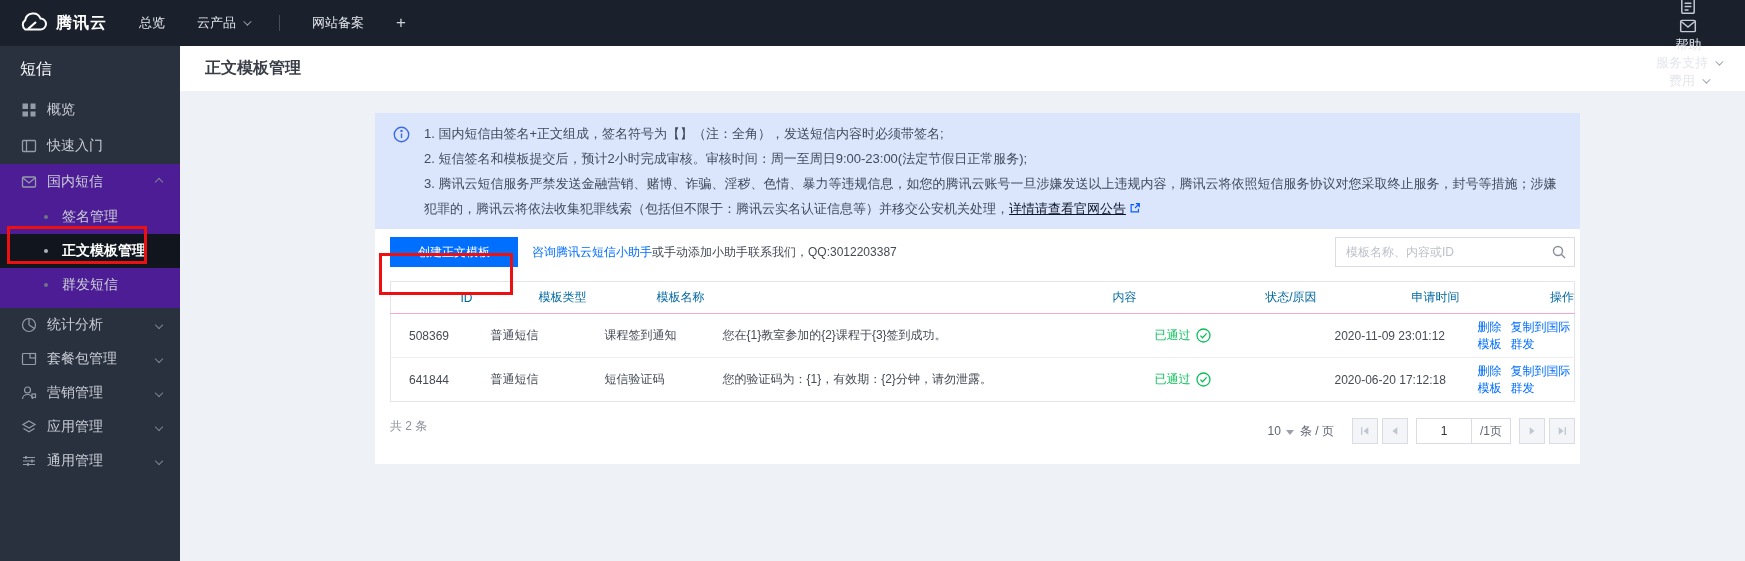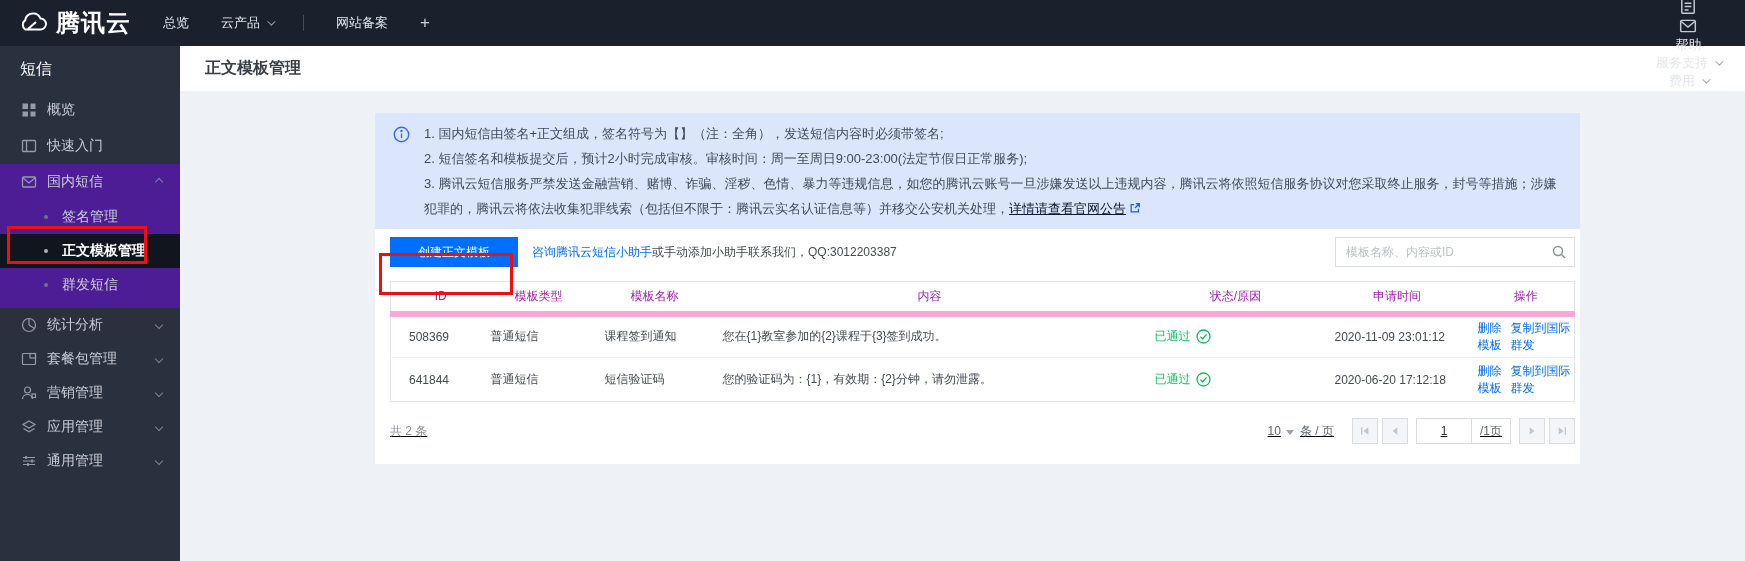--- a/index.html
+++ b/index.html
@@ -4,21 +4,21 @@
 <style>
   * { margin:0; padding:0; box-sizing:border-box; }
   html,body { width:1745px; height:561px; overflow:hidden;
     font-family:"Liberation Sans","DejaVu Sans",sans-serif; background:#eef1f5; }
 
   
   .topbar { position:fixed; top:0; left:0; width:1745px; height:46px;
     background:#1a202c; display:flex; align-items:center; z-index:20; }
   .logo { display:flex; align-items:center; margin-left:18px; }
   .logo svg { margin-right:8px; }
-  .logo-text { color:#fff; font-size:24px; font-weight:bold; letter-spacing:1px; }
+  .logo-text { color:#fff; font-size:16px; font-weight:bold; letter-spacing:1px; }
   .tn-item { color:#e3e6ec; font-size:13px; margin-left:32px; cursor:pointer;
     display:flex; align-items:center; }
   .tn-divider { width:1px; height:16px; background:#454d5c; margin-left:30px; }
   .caret-down { display:inline-block; width:6px; height:6px; border-right:1px solid #9aa1ad;
     border-bottom:1px solid #9aa1ad; transform:rotate(45deg) translateY(-2px); margin-left:7px; }
   .tn-right { margin-left:auto; display:flex; align-items:center; margin-right:24px;flex-direction:column; }
   .tn-icon { position:relative; width:20px; height:20px; margin-left:26px; cursor:pointer;
     color:#c5cad4; display:flex; align-items:center; justify-content:center; }
   .badge-dot { position:absolute; top:-3px; right:-3px; width:8px; height:8px;
     border-radius:50%; background:#ff4d4f; }
@@ -63,30 +63,30 @@
   .helper { font-size:12px; color:#444a55; margin-left:14px; }
   .helper a { color:#006eff; text-decoration:none; cursor:pointer; }
   .search-wrap { margin-left:auto; position:relative; }
   .search-input { width:240px; height:30px; border:1px solid #d9dde3; background:#fff;
     font-size:12px; padding:0 30px 0 10px; color:#333; outline:none; }
   .search-input::placeholder { color:#bcc1c9; }
   .search-icon { position:absolute; right:8px; top:7px; color:#888f9a; cursor:pointer; }
 
   table.tpl { width:100%; border-collapse:collapse; margin-top:14px;
     border:1px solid #e2e6ec; table-layout:fixed; }
-  .tpl th { font-size:12px; font-weight:normal; color:#a21caf; text-align:center;
-    height:32px; padding-left:18px; border-bottom:6px solid #f9a8d4; }
+  .tpl th { font-size:12px; font-weight:normal; color:#0369a1; text-align:right;
+    height:32px; padding-left:18px; border-bottom:1px solid #f9a8d4; }
   .tpl td { font-size:12px; color:#454b55; height:44px; padding-left:18px;
     border-bottom:1px solid #eceef2; }
   .tpl tr:last-child td { border-bottom:none; }
   .status-pass { color:#0abf5b; display:flex; align-items:center; }
   .status-pass svg { margin-left:5px; }
   .op-link { color:#006eff; text-decoration:none; cursor:pointer; margin-right:9px; }
 
-  .pagefoot { display:flex; align-items:center; padding-top:16px;text-decoration:underline; }
+  .pagefoot { display:flex; padding-top:16px; }
   .total { font-size:12px; color:#8b909b; }
   .pf-right { margin-left:auto; display:flex; align-items:center; }
   .psize { font-size:12px; color:#5f6672; display:flex; align-items:center; cursor:pointer; }
   .psize-caret { width:0; height:0; border-left:4px solid transparent; border-right:4px solid transparent;
     border-top:5px solid #9aa1ad; margin:2px 6px 0 5px; }
   .punit { font-size:12px; color:#5f6672; margin-right:14px; }
   .pbtn { width:26px; height:26px; border:1px solid #d9dde3; background:#f3f5f8;
     display:flex; align-items:center; justify-content:center; color:#c0c6cf;
     margin-left:4px; cursor:pointer; }
   .pnum { width:56px; height:26px; border:1px solid #d9dde3; background:#fff;

